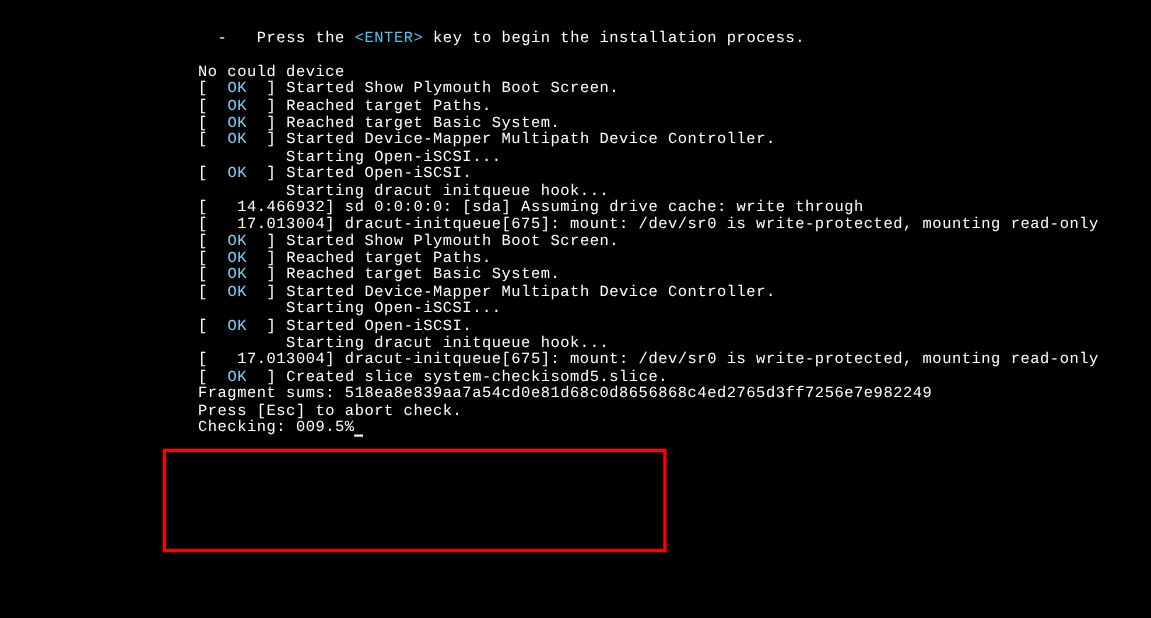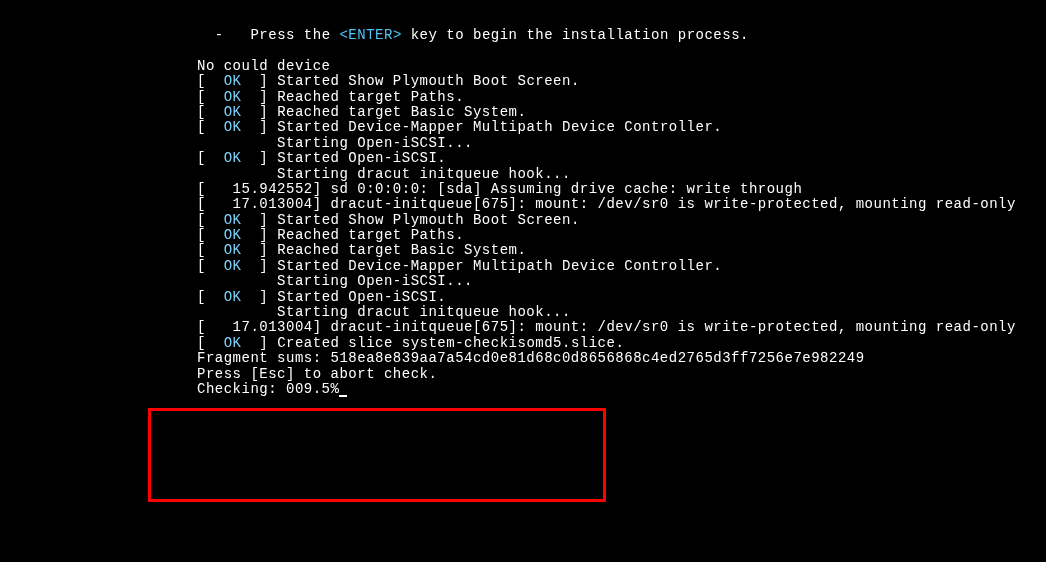--- a/index.html
+++ b/index.html
@@ -16,21 +16,20 @@
       letter-spacing: 0.5px;
       width: 1046px;
       height: 562px;
       overflow: hidden;
       position: relative;
       padding-top: 28px;
       padding-left: 180px;
     }
     .line {
       white-space: pre;
-      margin-left: 17px;
     }
     .ok {
       color: #7dd3fc;
     }
     .cyan {
       color: #4fc3f7;
     }
     .highlight-box {
       position: absolute;
       left: 148px;
@@ -55,21 +54,21 @@
 <div class="line"> </div>
 <div id="log">
     <div class="line">No could device</div>
     <div class="line"><span>[  </span><span class="ok">OK</span><span>  ] </span><span>Started Show Plymouth Boot Screen.</span></div>
     <div class="line"><span>[  </span><span class="ok">OK</span><span>  ] </span><span>Reached target Paths.</span></div>
     <div class="line"><span>[  </span><span class="ok">OK</span><span>  ] </span><span>Reached target Basic System.</span></div>
     <div class="line"><span>[  </span><span class="ok">OK</span><span>  ] </span><span>Started Device-Mapper Multipath Device Controller.</span></div>
     <div class="line">         Starting Open-iSCSI...</div>
     <div class="line"><span>[  </span><span class="ok">OK</span><span>  ] </span><span>Started Open-iSCSI.</span></div>
     <div class="line">         Starting dracut initqueue hook...</div>
-    <div class="line">[   15.942552] sd 0:0:0:0: [sda] Assuming drive cache: write through</div>
+    <div class="line">[   14.466932] sd 0:0:0:0: [sda] Assuming drive cache: write through</div>
     <div class="line">[   17.013004] dracut-initqueue[675]: mount: /dev/sr0 is write-protected, mounting read-only</div>
     <div class="line"><span>[  </span><span class="ok">OK</span><span>  ] </span><span>Started Show Plymouth Boot Screen.</span></div>
     <div class="line"><span>[  </span><span class="ok">OK</span><span>  ] </span><span>Reached target Paths.</span></div>
     <div class="line"><span>[  </span><span class="ok">OK</span><span>  ] </span><span>Reached target Basic System.</span></div>
     <div class="line"><span>[  </span><span class="ok">OK</span><span>  ] </span><span>Started Device-Mapper Multipath Device Controller.</span></div>
     <div class="line">         Starting Open-iSCSI...</div>
     <div class="line"><span>[  </span><span class="ok">OK</span><span>  ] </span><span>Started Open-iSCSI.</span></div>
     <div class="line">         Starting dracut initqueue hook...</div>
     <div class="line">[   17.013004] dracut-initqueue[675]: mount: /dev/sr0 is write-protected, mounting read-only</div>
     <div class="line"><span>[  </span><span class="ok">OK</span><span>  ] </span><span>Created slice system-checkisomd5.slice.</span></div>

